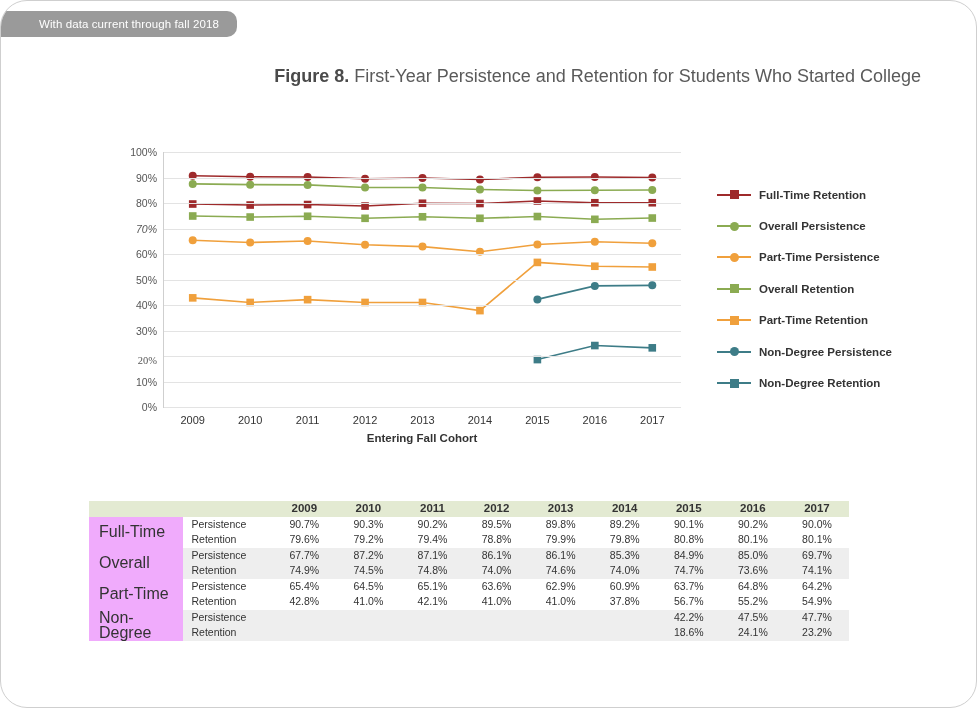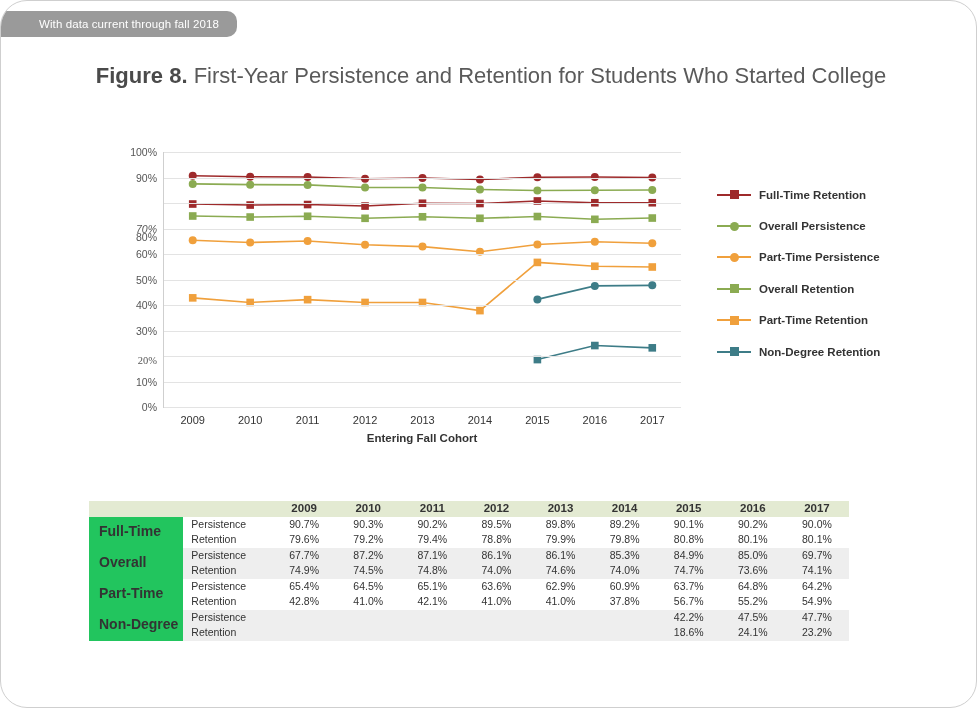--- a/index.html
+++ b/index.html
@@ -50,23 +50,24 @@
   
   .title-wrap {
     position: absolute;
     left: 60px;
     top: 60px;
     width: 860px;
     text-align: center;
     color: #5a5a5a;
   }
   .title-line {
-    font-size: 22px;
+    font-size: 18px;
     line-height: 30px;
     font-weight: normal;
+    text-align: right;
   }
   .title-line b {
     font-weight: bold;
     color: #4a4a4a;
   }
 
   
   .chart-area {
     position: absolute;
     left: 110px;
@@ -206,27 +207,27 @@
   }
   .hdr {
     background: #e3ead2;
     font-weight: bold;
     font-size: 11.5px;
     color: #333;
     height: 19px;
     line-height: 19px;
   }
   .grp-cell {
-    background: #22c55e;
-    font-weight: bold;
+    background: #f0abfc;
+    font-weight: normal;
     color: #333;
     vertical-align: middle;
     text-align: left;
     padding-left: 10px !important;
-    font-size: 14px;
+    font-size: 16px;
   }
   tr.r-white td.val, tr.r-white td.col-metric { background: #ffffff; }
   tr.r-grey td.val, tr.r-grey td.col-metric { background: #eeeeee; }
 </style>
 </head>
 <body>
 
 <div class="page">
 
   <div class="ribbon-left-cap"></div>
@@ -321,21 +322,21 @@
         <div class="ylabel" style="top: 178.5px;">30%</div>
         <div class="gridline" style="top: 153px;"></div>
         <div class="ylabel" style="top: 153px;">40%</div>
         <div class="gridline" style="top: 127.5px;"></div>
         <div class="ylabel" style="top: 127.5px;">50%</div>
         <div class="gridline" style="top: 102px;"></div>
         <div class="ylabel" style="top: 102px;">60%</div>
         <div class="gridline" style="top: 76.5px;"></div>
         <div class="ylabel" style="top: 76.5px; font-style: italic;">70%</div>
         <div class="gridline" style="top: 51px;"></div>
-        <div class="ylabel" style="top: 51px; margin-top: 34px;">80%</div>
+        <div class="ylabel" style="top: 51px;">80%</div>
         <div class="gridline" style="top: 25.5px;"></div>
         <div class="ylabel" style="top: 25.5px;">90%</div>
         <div class="gridline" style="top: 0px;"></div>
         <div class="ylabel" style="top: 0px;">100%</div>
         <div class="xlabel" style="left: 28.7222px;">2009</div>
         <div class="xlabel" style="left: 86.1667px;">2010</div>
         <div class="xlabel" style="left: 143.611px;">2011</div>
         <div class="xlabel" style="left: 201.056px;">2012</div>
         <div class="xlabel" style="left: 258.5px;">2013</div>
         <div class="xlabel" style="left: 315.944px;">2014</div>
@@ -374,20 +375,27 @@
           <div class="lm-sym square" style="background: rgb(139, 171, 82);"></div>
         </div>
         <div class="legend-label">Overall Retention</div>
       </div>
       <div class="legend-row">
         <div class="legend-mark">
           <div class="lm-line" style="background: rgb(240, 160, 60);"></div>
           <div class="lm-sym square" style="background: rgb(240, 160, 60);"></div>
         </div>
         <div class="legend-label">Part-Time Retention</div>
+      </div>
+      <div class="legend-row">
+        <div class="legend-mark">
+          <div class="lm-line" style="background: rgb(61, 124, 135);"></div>
+          <div class="lm-sym circle" style="background: rgb(61, 124, 135);"></div>
+        </div>
+        <div class="legend-label">Non-Degree Persistence</div>
       </div>
       <div class="legend-row">
         <div class="legend-mark">
           <div class="lm-line" style="background: rgb(61, 124, 135);"></div>
           <div class="lm-sym square" style="background: rgb(61, 124, 135);"></div>
         </div>
         <div class="legend-label">Non-Degree Retention</div>
       </div>
     </div>
 

